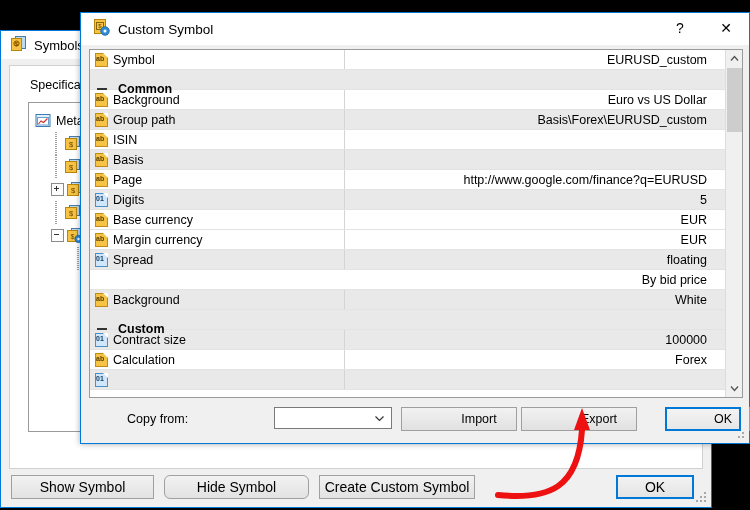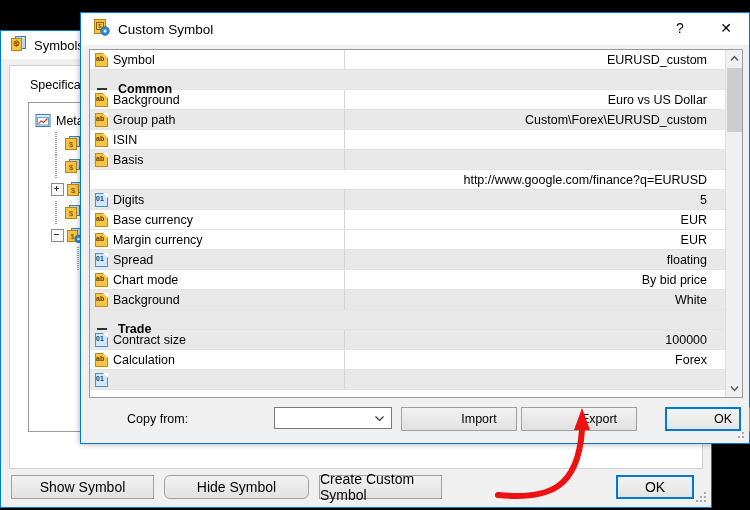--- a/index.html
+++ b/index.html
@@ -362,21 +362,21 @@
             </div>
           </div>
       </div>
 
       <div class="bg-listpane"></div>
     </div>
 
     <div class="bg-buttonbar">
       <div class="winbtn" style="left:10px; top:8px; width:143px;">Show Symbol</div>
       <div class="winbtn" style="left:163px; top:8px; width:145px;border-radius:6px;">Hide Symbol</div>
-      <div class="winbtn" style="left:318px; top:8px; width:123px;">Create Custom Symbol</div>
+      <div class="winbtn" style="left:318px; top:8px; width:156px;">Create Custom Symbol</div>
       <div class="winbtn default" style="left:615px; top:8px; width:78px;">OK</div>
       <div class="resize-grip">
         <i style="left:8px;top:8px"></i>
           <i style="left:4px;top:8px"></i>
           <i style="left:8px;top:4px"></i>
         <i style="left:0px;top:8px"></i>
           <i style="left:4px;top:4px"></i>
           <i style="left:8px;top:0px"></i>
       </div>
     </div>
@@ -432,21 +432,21 @@
             </div>
             <div class="prow even">
               <div class="pname">
                 <span class="picon str">
                   <span class="sheet"></span>
                   <span class="corner"></span>
                   <span class="tag">ab</span>
                 </span>
                 <span class="plabel">Group path</span>
               </div>
-              <div class="pval">Custom\Forex\EURUSD_custom</div>
+              <div class="pval">Basis\Forex\EURUSD_custom</div>
             </div>
             <div class="prow odd">
               <div class="pname">
                 <span class="picon str">
                   <span class="sheet"></span>
                   <span class="corner"></span>
                   <span class="tag">ab</span>
                 </span>
                 <span class="plabel">ISIN</span>
               </div>
@@ -457,20 +457,28 @@
                 <span class="picon str">
                   <span class="sheet"></span>
                   <span class="corner"></span>
                   <span class="tag">ab</span>
                 </span>
                 <span class="plabel">Basis</span>
               </div>
               <div class="pval"></div>
             </div>
             <div class="prow odd">
+              <div class="pname">
+                <span class="picon str">
+                  <span class="sheet"></span>
+                  <span class="corner"></span>
+                  <span class="tag">ab</span>
+                </span>
+                <span class="plabel">Page</span>
+              </div>
               <div class="pval">http://www.google.com/finance?q=EURUSD</div>
             </div>
             <div class="prow even">
               <div class="pname">
                 <span class="picon num">
                   <span class="sheet"></span>
                   <span class="corner"></span>
                   <span class="tag">01</span>
                 </span>
                 <span class="plabel">Digits</span>
@@ -504,45 +512,37 @@
                 <span class="picon num">
                   <span class="sheet"></span>
                   <span class="corner"></span>
                   <span class="tag">01</span>
                 </span>
                 <span class="plabel">Spread</span>
               </div>
               <div class="pval">floating</div>
             </div>
             <div class="prow odd">
-              <div class="pname">
-                <span class="picon str">
-                  <span class="sheet"></span>
-                  <span class="corner"></span>
-                  <span class="tag">ab</span>
-                </span>
-                <span class="plabel">Chart mode</span>
-              </div>
               <div class="pval">By bid price</div>
             </div>
             <div class="prow even">
               <div class="pname">
                 <span class="picon str">
                   <span class="sheet"></span>
                   <span class="corner"></span>
                   <span class="tag">ab</span>
                 </span>
                 <span class="plabel">Background</span>
               </div>
               <div class="pval">White</div>
             </div>
             <div class="prow group">
               <div class="pname">
                 <span class="grp-minus"></span>
-                <span class="grp-label">Trade</span>
+                <span class="grp-label">Custom</span>
               </div>
             </div>
             <div class="prow even">
               <div class="pname">
                 <span class="picon num">
                   <span class="sheet"></span>
                   <span class="corner"></span>
                   <span class="tag">01</span>
                 </span>
                 <span class="plabel">Contract size</span>

